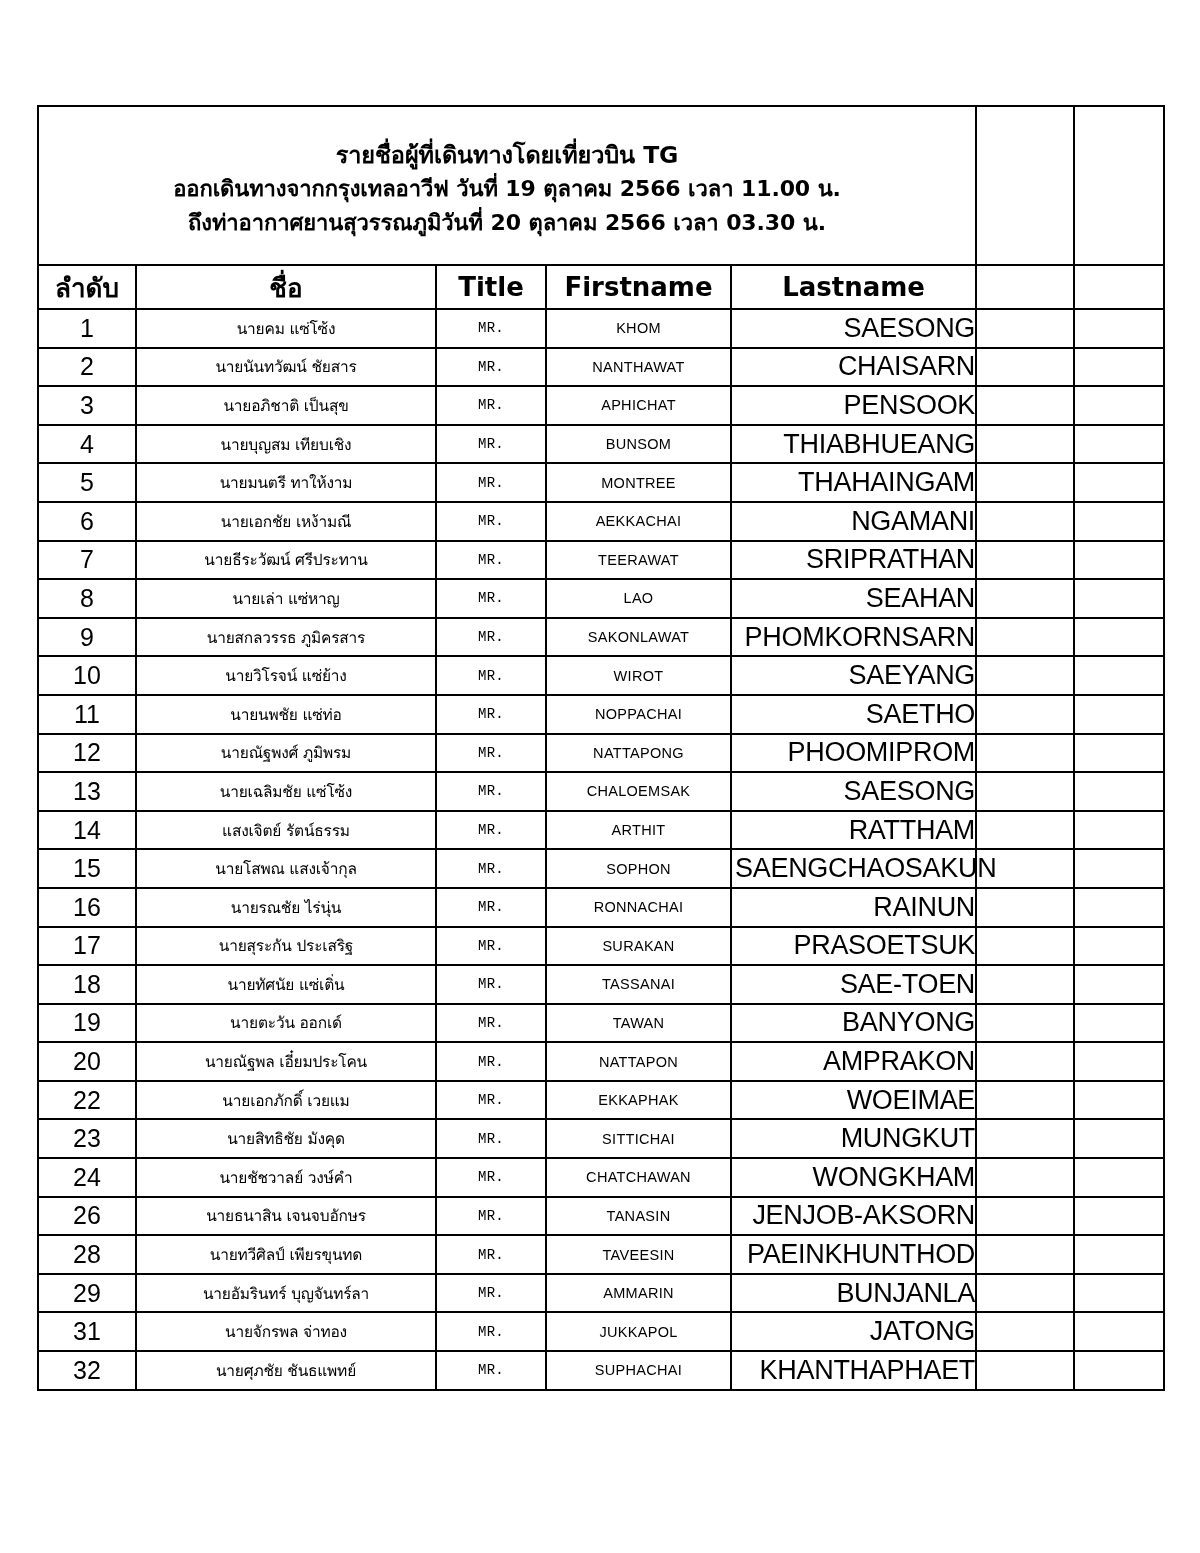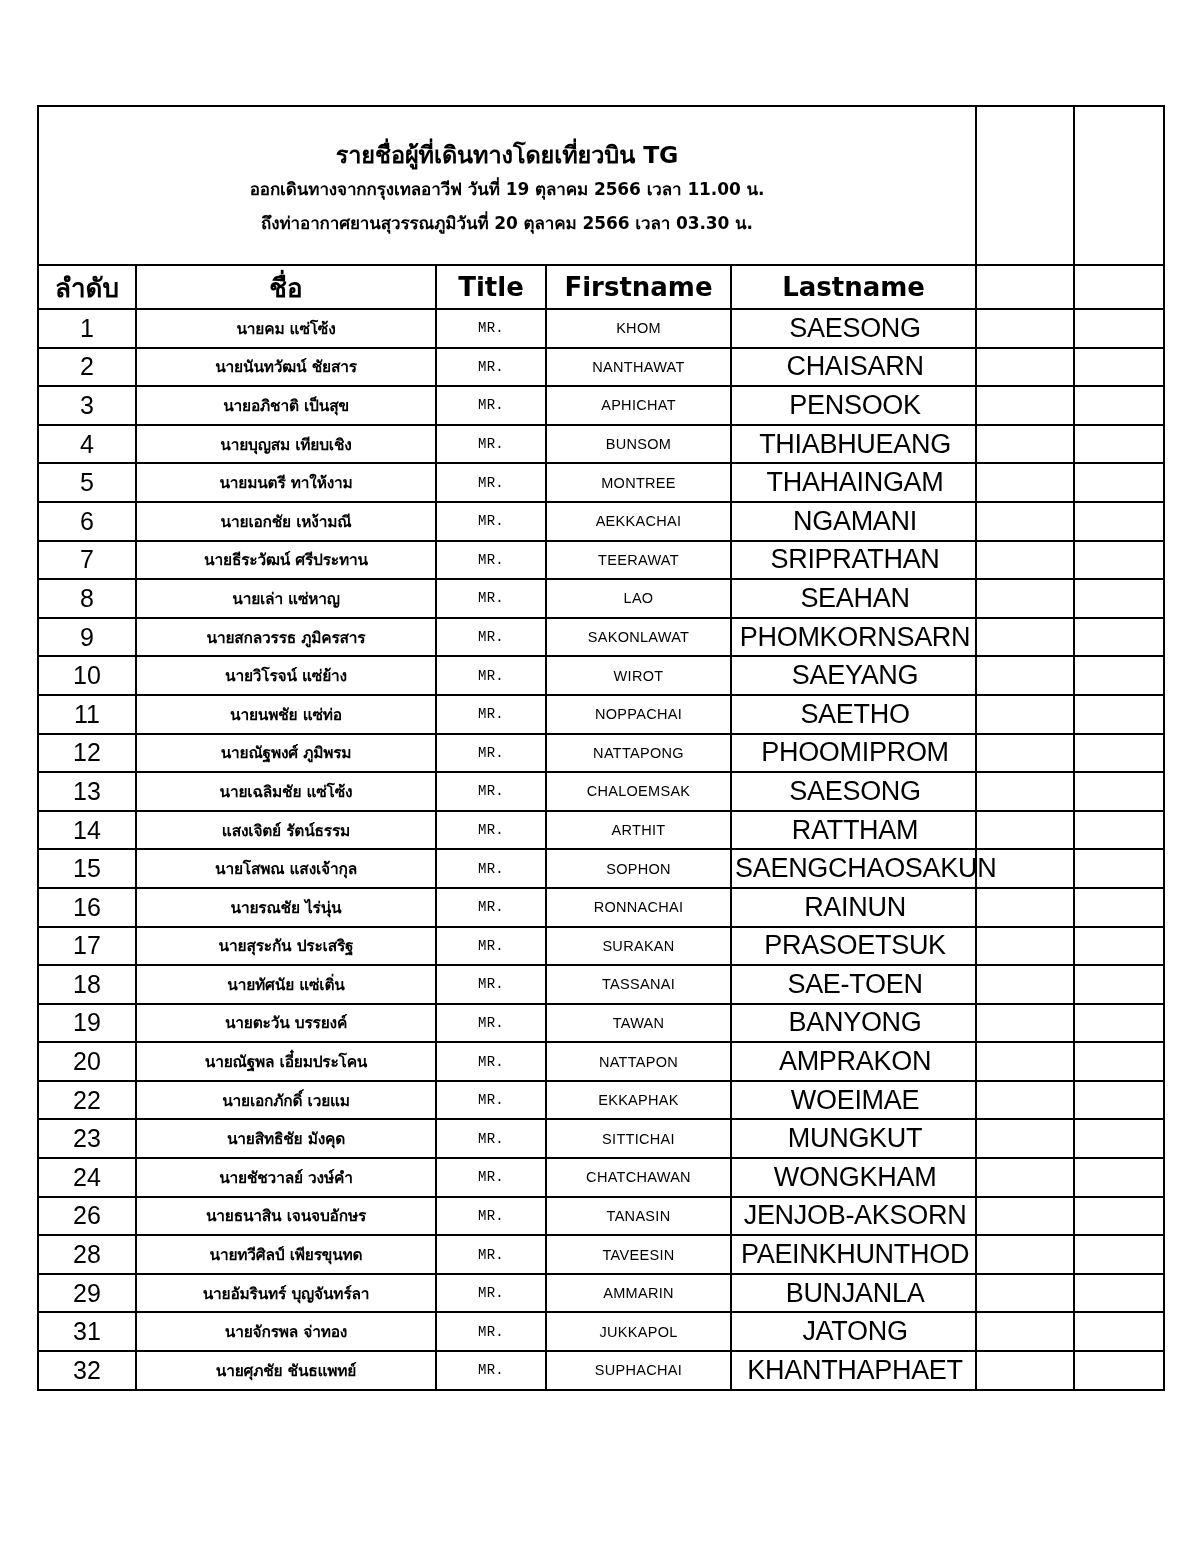--- a/index.html
+++ b/index.html
@@ -54,21 +54,21 @@
   .title-cell {
     height: 143px;
     text-align: center;
     padding: 10px 4px 4px 4px !important;
     vertical-align: top;
     margin-top: 28px;
   }
   .title-line {
     font-family: "DejaVu Sans", "Liberation Sans", sans-serif;
     font-weight: bold;
-    font-size: 17px;
+    font-size: 22px;
     line-height: 34px;
     white-space: nowrap;
     letter-spacing: -0.1px;
   }
   .title-line.l1 { font-size: 23.5px; }
 
   
   tr.head td {
     height: 42px;
     text-align: center;
@@ -88,39 +88,39 @@
   }
   td.seq {
     text-align: center;
     font-size: 25px;
     font-weight: normal;
     font-family: "Liberation Sans", sans-serif;
   }
   td.thai {
     text-align: center;
     font-size: 15.5px;
-    font-weight: bold;
+    font-weight: normal;
     white-space: nowrap;
     letter-spacing: -0.2px;
   }
   td.ttl {
     text-align: center;
     font-size: 14px;
     font-family: Liberation Mono, monospace;
     letter-spacing: 0.2px;
   }
   td.first {
     text-align: center;
     font-size: 14.5px;
     font-family: "Liberation Sans", sans-serif;
     letter-spacing: 0.3px;
     white-space: nowrap;
   }
   td.last {
-    text-align: center;
+    text-align: right;
     font-size: 27px;
     font-family: "Liberation Sans", sans-serif;
     white-space: nowrap;
     padding-left: 3px !important;
     letter-spacing: -0.3px;
     position: relative;
     overflow: visible;
     margin-left: 44px;
   }
   td.last span.lastname-text {
@@ -325,21 +325,21 @@
           <td class="seq">18</td>
           <td class="thai">นายทัศนัย แซ่เติ่น</td>
           <td class="ttl">MR.</td>
           <td class="first">TASSANAI</td>
           <td class="last"><span class="lastname-text">SAE-TOEN</span></td>
           <td class="x"></td>
           <td class="x"></td>
         </tr>
         <tr class="drow">
           <td class="seq">19</td>
-          <td class="thai">นายตะวัน บรรยงค์</td>
+          <td class="thai">นายตะวัน ออกเด์</td>
           <td class="ttl">MR.</td>
           <td class="first">TAWAN</td>
           <td class="last"><span class="lastname-text">BANYONG</span></td>
           <td class="x"></td>
           <td class="x"></td>
         </tr>
         <tr class="drow">
           <td class="seq">20</td>
           <td class="thai">นายณัฐพล เอี๋ยมประโคน</td>
           <td class="ttl">MR.</td>

